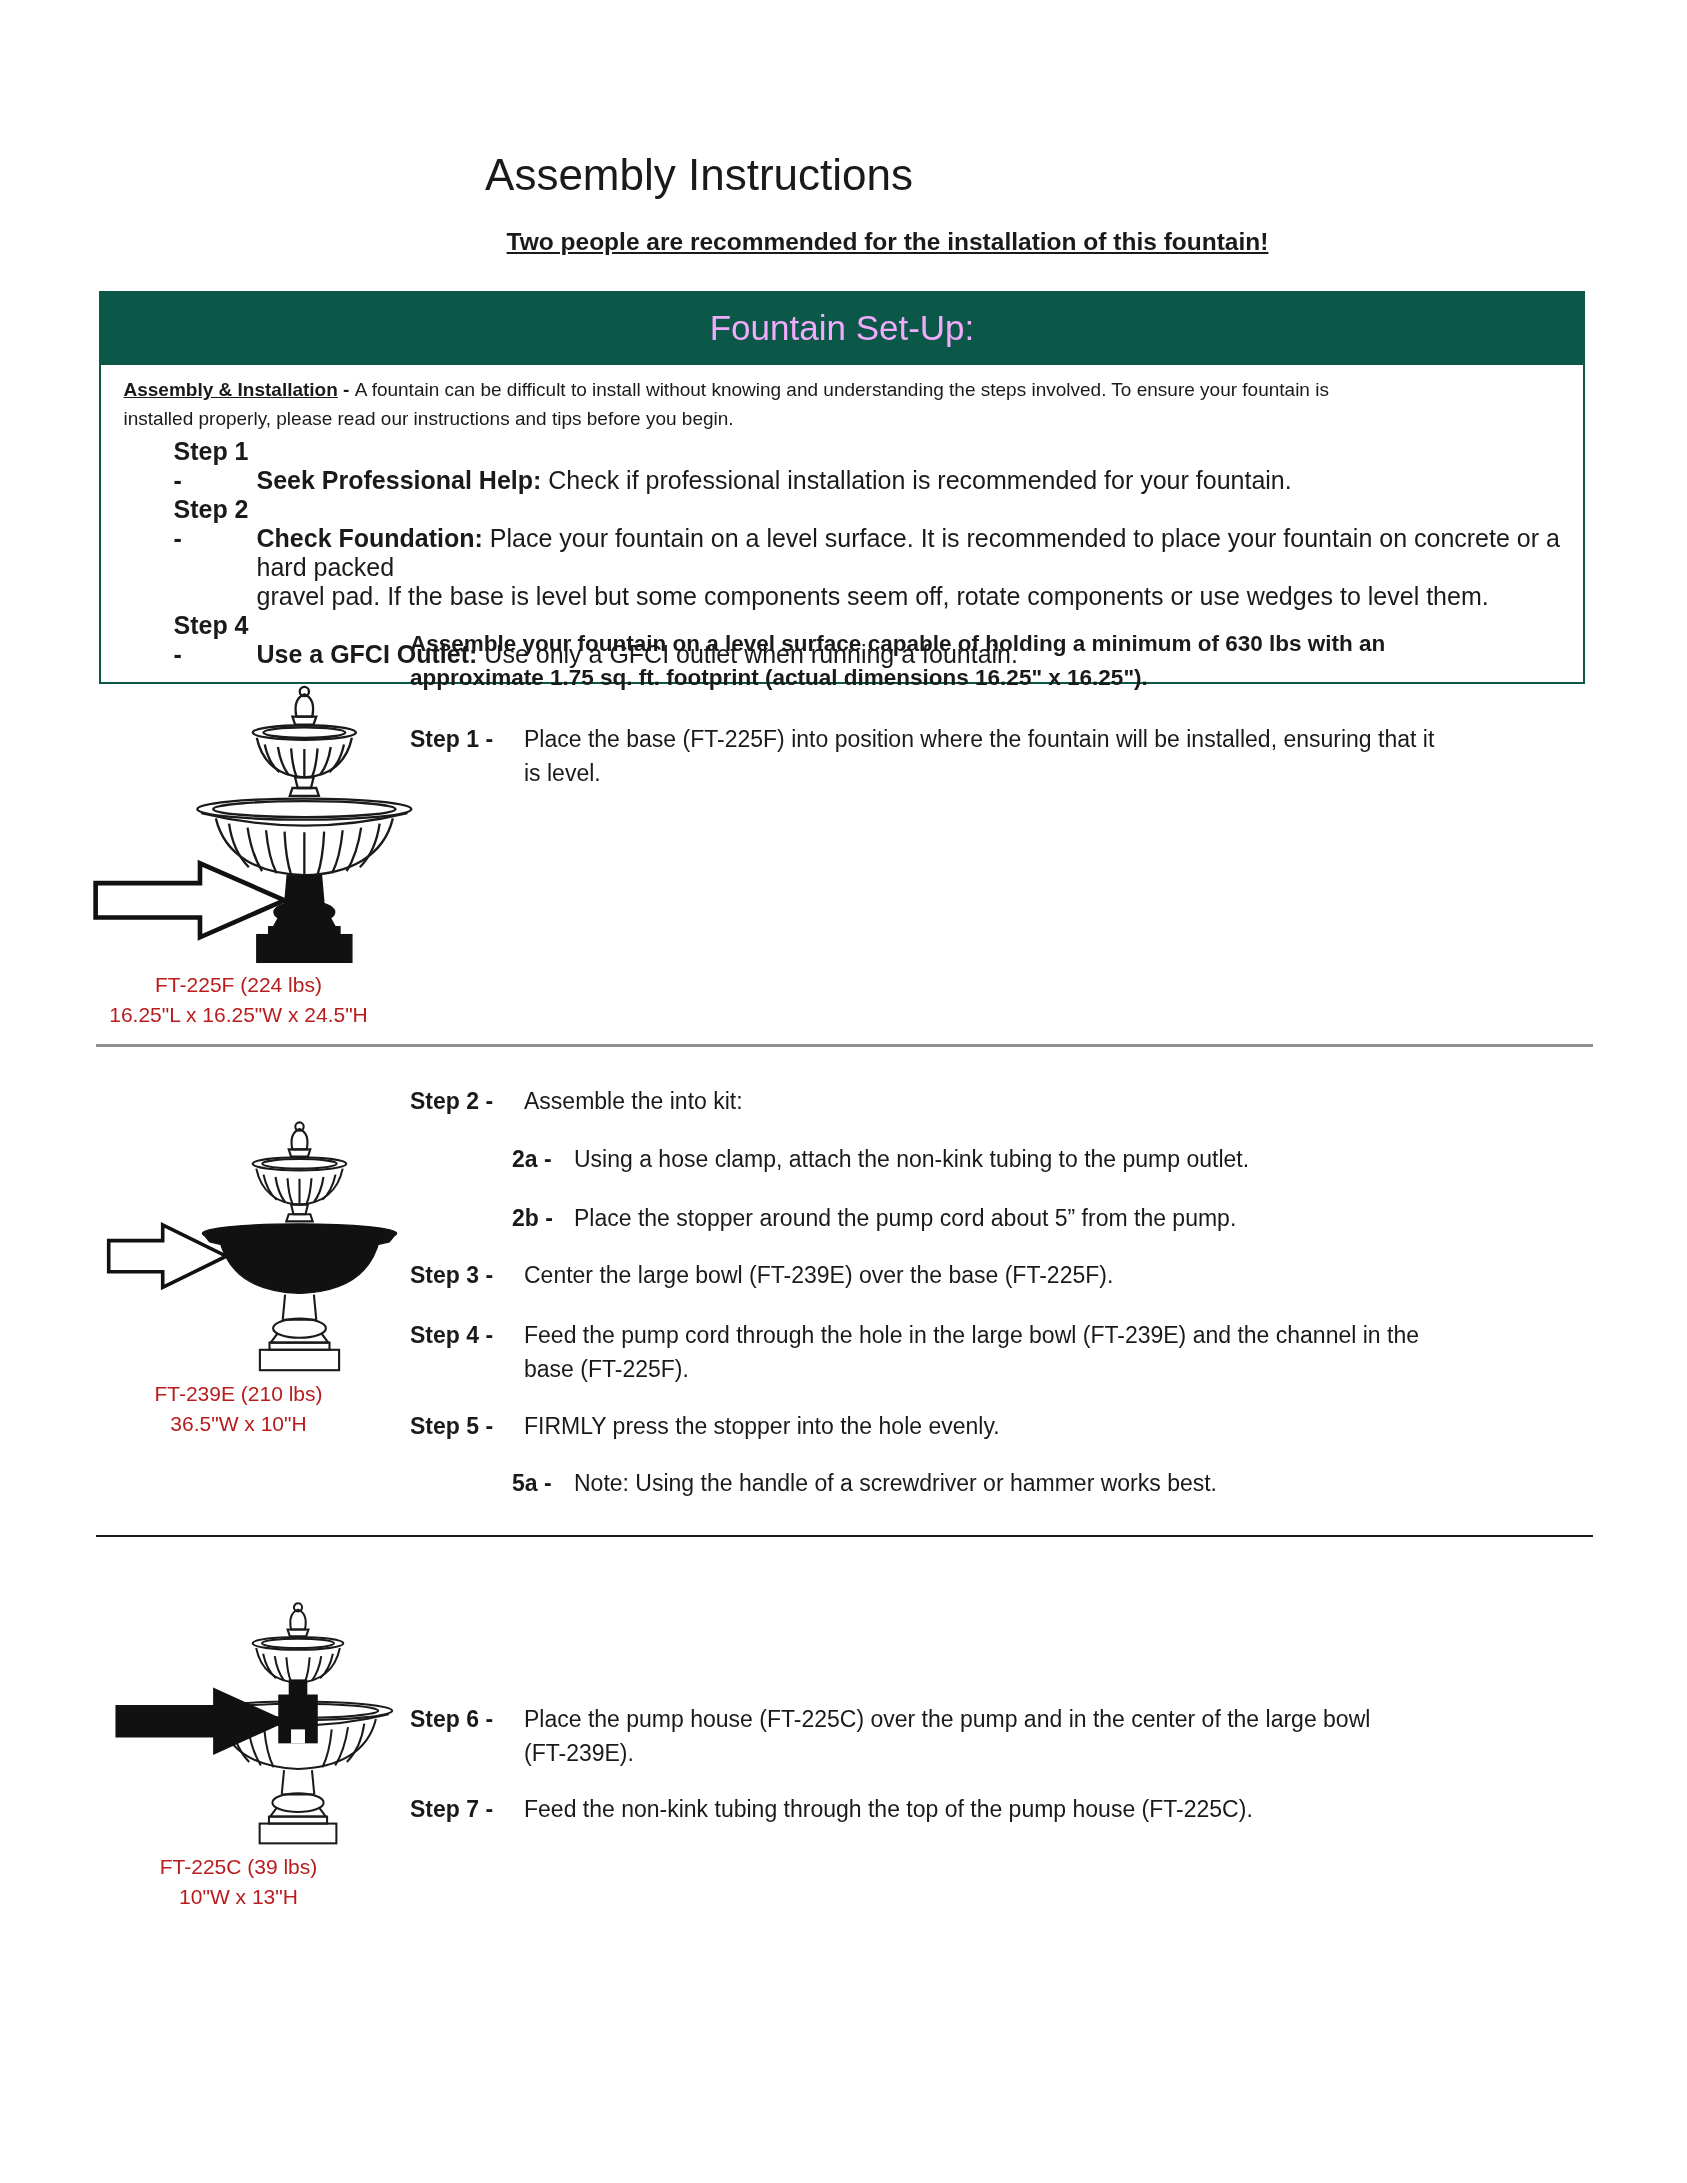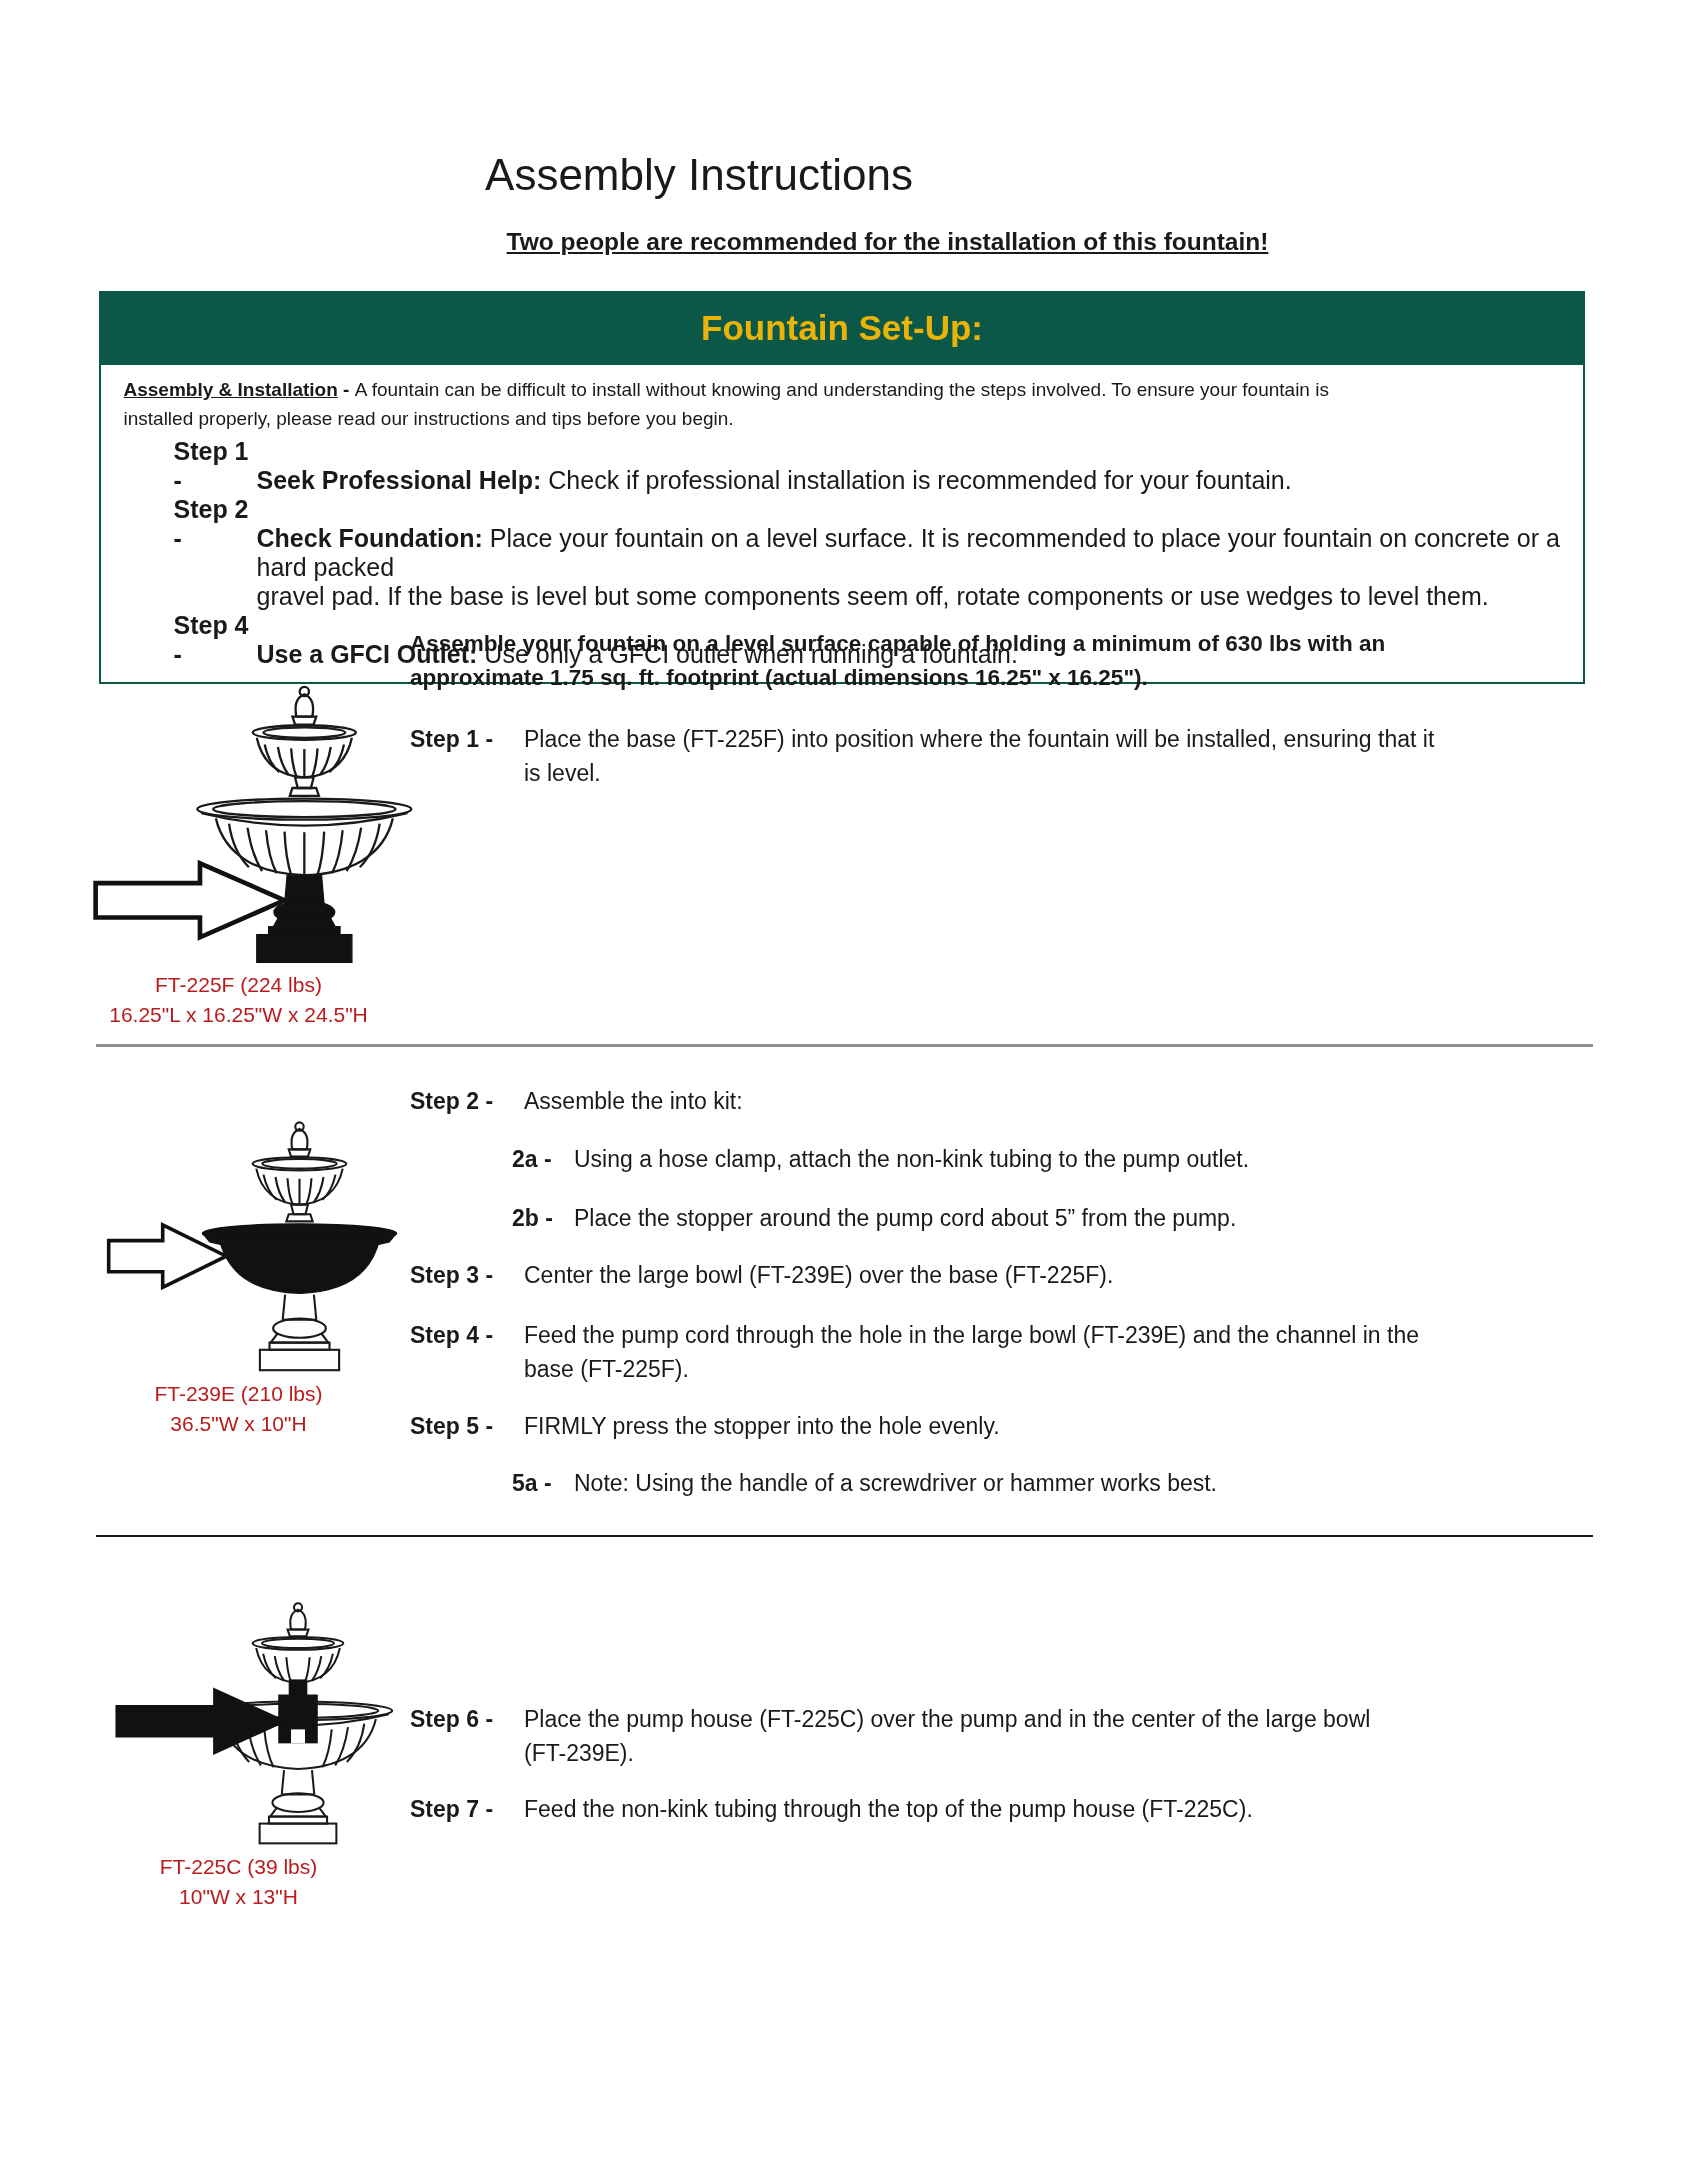--- a/index.html
+++ b/index.html
@@ -9,22 +9,22 @@
   }
   .title1 { position:absolute; top:91px; left:0; width:1687px; text-align:center;
     font-size:49px; font-weight:bold; letter-spacing:-0.7px; }
   .title2 { position:absolute; top:150px; left:0; width:1398px; text-align:center;
     font-size:44px; font-weight:normal; }
   .top-note { position:absolute; top:228px; left:0; width:1687px; text-align:center;
     font-size:24.5px; font-weight:bold; text-decoration:underline;margin-left:44px; }
 
   .setup-box { position:absolute; top:291px; left:99px; width:1486px;
     border:2.6px solid #0c5848; box-sizing:border-box; background:#ffffff; }
-  .setup-header { background:#0c5848; color:#eab308; text-align:center;
-    font-size:35px; font-weight:bold; padding:15px 0 16.5px 0; }
+  .setup-header { background:#0c5848; color:#f0abfc; text-align:center;
+    font-size:35px; font-weight:normal; padding:15px 0 16.5px 0; }
   .setup-content { padding:10.6px 17px 13.2px 22.5px; }
   .setup-intro { margin:0 0 4px 0; font-size:19px; line-height:29px; white-space:pre-line; }
   .setup-intro .lbl { font-weight:bold; text-decoration:underline; }
   .setup-intro .dash { font-weight:bold; }
   .bstep { margin:0 0 0 133px; text-indent:-83px; font-size:25px; line-height:29px; }
   .bstep .slabel { display:inline-block; width:83px; font-weight:bold; text-indent:0; }
   .bstep .shead { font-weight:bold; }
   .bstep .stext { white-space:pre-line; }
 
   .main-note { position:absolute; left:410px; top:627px; width:1191px;

